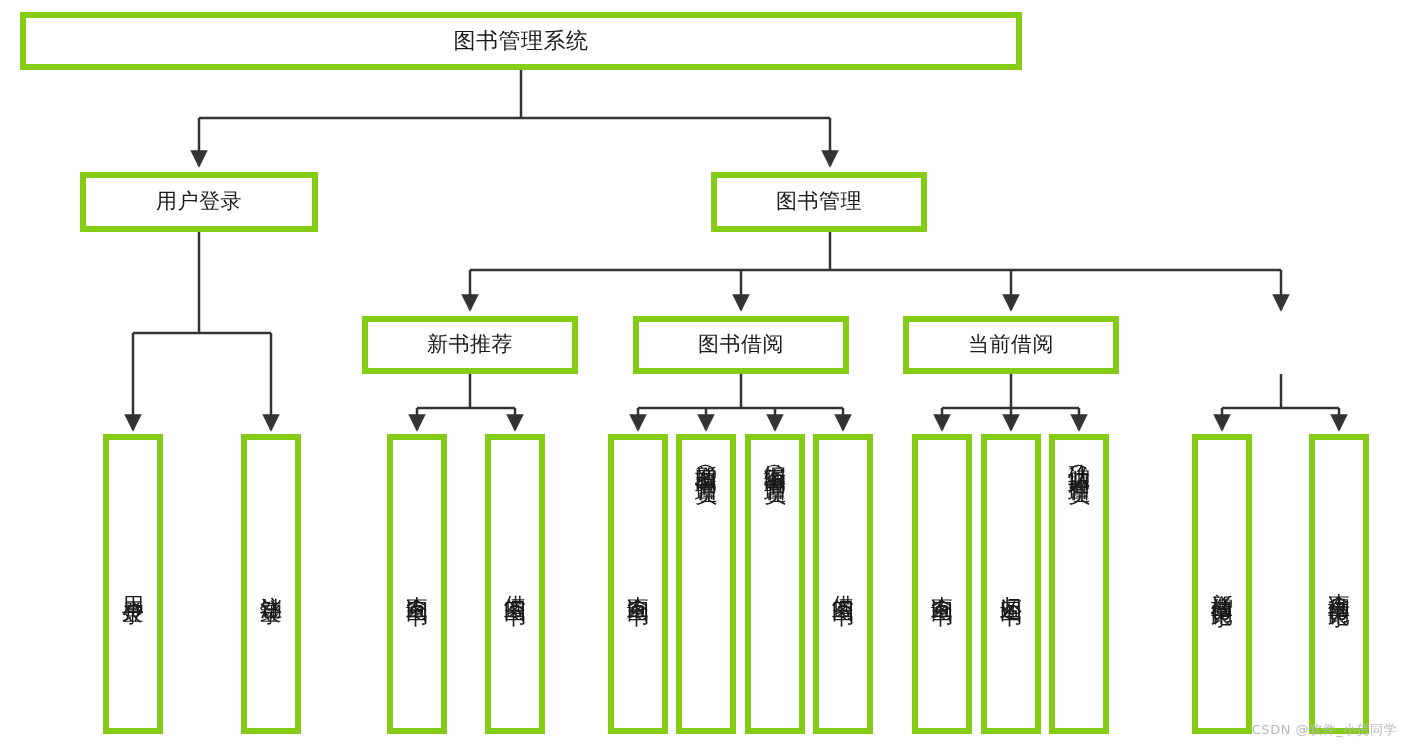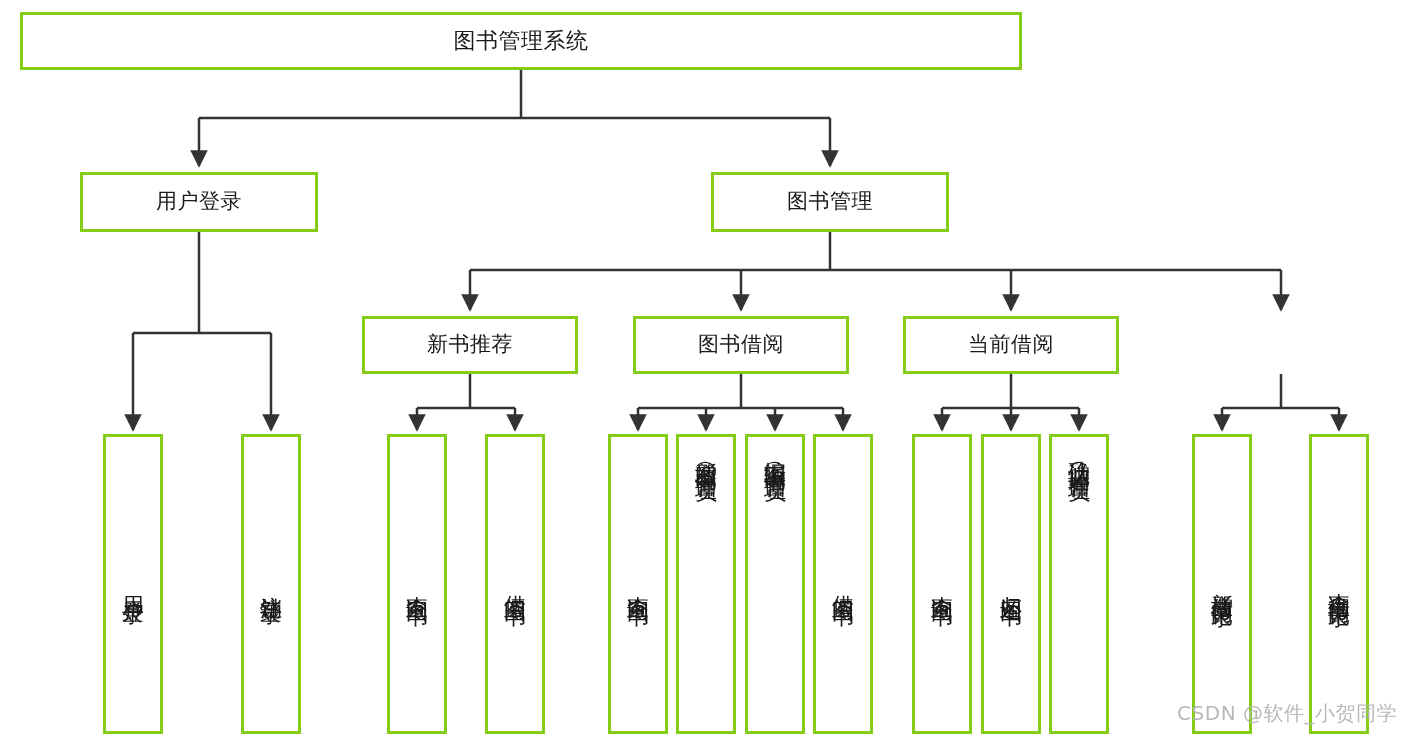--- a/index.html
+++ b/index.html
@@ -23,21 +23,21 @@
     left: 0;
     top: 0;
     width: 1405px;
     height: 747px;
     pointer-events: none;
   }
   .node {
     position: absolute;
     box-sizing: border-box;
     background: #ffffff;
-    border: 3px solid #84cc16;
+    border: 6px solid #84cc16;
     display: flex;
     align-items: center;
     justify-content: center;
     color: #1a1a1a;
     z-index: 2;
   }
   .node-label {
     display: block;
     text-align: center;
     line-height: 1.12;
@@ -66,22 +66,22 @@
     white-space: nowrap;
   }
   
   .node.v.center {
     align-items: center;
     padding-top: 0;
   }
   #watermark {
     position: absolute;
     right: 8px;
-    bottom: 20px;
-    font-size: 20px;
+    bottom: 8px;
+    font-size: 13px;
     color: #b8b8b8;
     z-index: 5;
     white-space: nowrap;
     letter-spacing: 0.5px;
   }
 </style>
 </head>
 <body>
 
 <div id="diagram-root">
@@ -136,21 +136,21 @@
     </g>
   </svg>
 
   <div class="node h root" style="left:20px; top:12px; width:1002px; height:58px;">
     <span class="node-label">图书管理系统</span>
   </div>
 
   <div class="node h" style="left:80px; top:172px; width:238px; height:60px;">
     <span class="node-label">用户登录</span>
   </div>
-  <div class="node h" style="left:711px; top:172px; width:238px; height:60px;">
+  <div class="node h" style="left:711px; top:172px; width:216px; height:60px;">
     <span class="node-label">图书管理</span>
   </div>
 
   <div class="node h" style="left:362px; top:316px; width:216px; height:58px;justify-content:center;">
     <span class="node-label">新书推荐</span>
   </div>
   <div class="node h" style="left:903px; top:316px; width:216px; height:58px;">
     <span class="node-label">当前借阅</span>
   </div>
   <div class="node h" style="left:633px; top:316px; width:216px; height:58px;">

